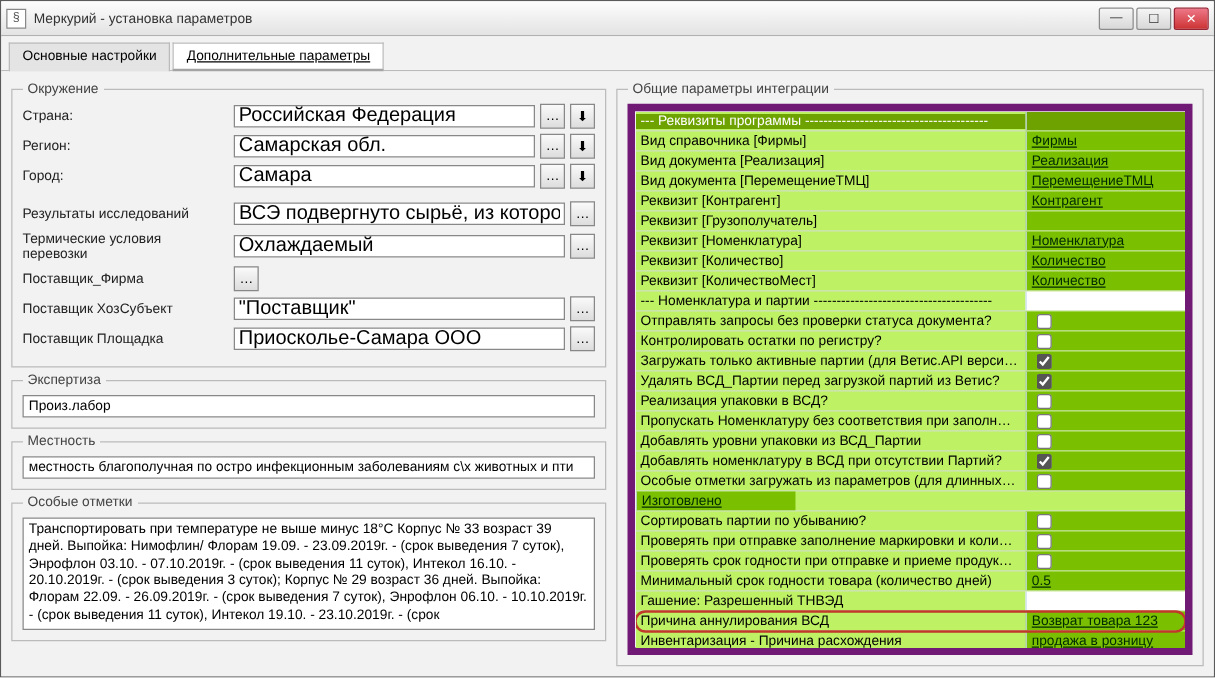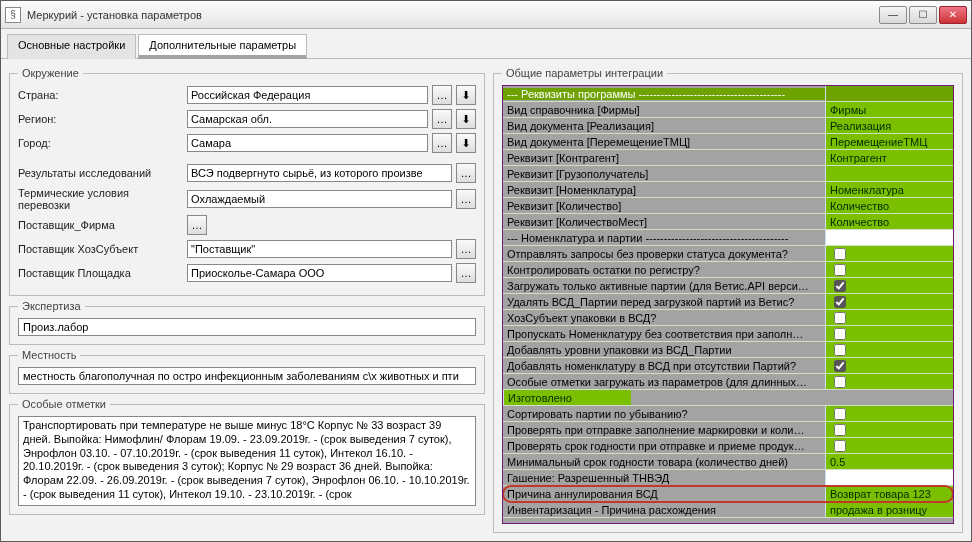--- a/index.html
+++ b/index.html
@@ -60,21 +60,22 @@
     border: 1px solid #bbb;
     border-bottom: none;
     margin-right: 2px;
     background: #e4e4e4;
     cursor: pointer;
     position: relative;
     top: 1px;
   }
   .tab.active {
     background: #fff;
-    border-bottom: 4px solid #a3a3a3;
+    border-bottom: 2px solid #a3a3a3;
+    text-decoration: underline;
   }
   .content {
     flex: 1;
     display: flex;
     gap: 8px;
     padding: 8px;
     background: #f2f2f2;
     overflow: hidden;
   }
   .leftcol { width: 476px; display:flex; flex-direction:column; gap:4px;}
@@ -93,21 +94,21 @@
   }
   .form-label {
     width: 165px;
     color: #222;
   }
   .form-input {
     flex:1;
     height: 18px;
     border: 1px solid #888;
     padding: 1px 3px;
-    font-size: 11px;
+    font-size: 16px;
     background:#fff;
   }
   .form-input.sel { background:#2a60c8; color:#fff; }
   .btn-dots, .btn-dl {
     width: 20px; height: 20px;
     border: 1px solid #888;
     background: linear-gradient(#fafafa,#ddd);
     display:flex;align-items:center;justify-content:center;
     font-size:11px;
     cursor:pointer;
@@ -128,22 +129,22 @@
     background:#fff;
     padding: 2px 4px;
     font-size: 11px;
     line-height: 1.25;
     overflow-y: scroll;
     white-space: normal;
   }
   
   .param-table {
     flex:1;
-    border: 1px solid #701a75;
-    background:#a3a3a3;
+    border: 6px solid #701a75;
+    background:#bef264;
     overflow-y: scroll;
     font-size: 11px;
   }
   .param-row {
     display: flex;
     align-items: center;
     height: 16px;
     border-bottom: 1px solid #d0e0c0;
   }
   .param-name {
@@ -156,21 +157,21 @@
   .param-val {
     width: 128px;
     padding: 0 4px;
     background: #7ac000;
     color: #002b00;
     white-space: nowrap;
     overflow:hidden;
     text-overflow: ellipsis;
     border-left:1px solid #cde;
     height:100%;
-    display:flex;align-items:center;
+    display:flex;align-items:center;text-decoration:underline;
   }
   .param-row.section .param-name {
     background: #6ea200;
     color: #fff;
     font-weight: normal;
   }
   .param-row.section .param-val { background:#6ea200; }
   .chk {
     width:12px;height:12px;
     accent-color:#555;
@@ -340,21 +341,21 @@
                 <input type="checkbox" class="chk" checked="" style="">
               </div>
             </div>
             <div class="param-row">
               <div class="param-name">Удалять ВСД_Партии перед загрузкой партий из Ветис?</div>
               <div class="param-val">
                 <input type="checkbox" class="chk" checked="" style="">
               </div>
             </div>
             <div class="param-row">
-              <div class="param-name">ХозСубъект упаковки в ВСД?</div>
+              <div class="param-name">Реализация упаковки в ВСД?</div>
               <div class="param-val">
                 <input type="checkbox" class="chk" style="">
               </div>
             </div>
             <div class="param-row">
               <div class="param-name">Пропускать Номенклатуру без соответствия при заполн…</div>
               <div class="param-val">
                 <input type="checkbox" class="chk" style="">
               </div>
             </div>

